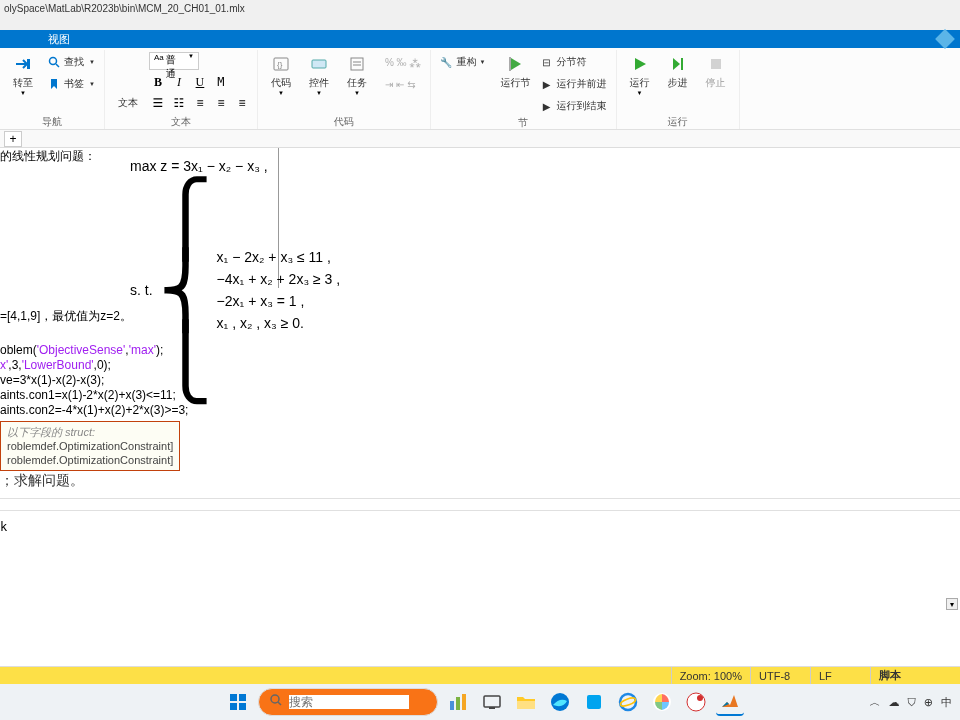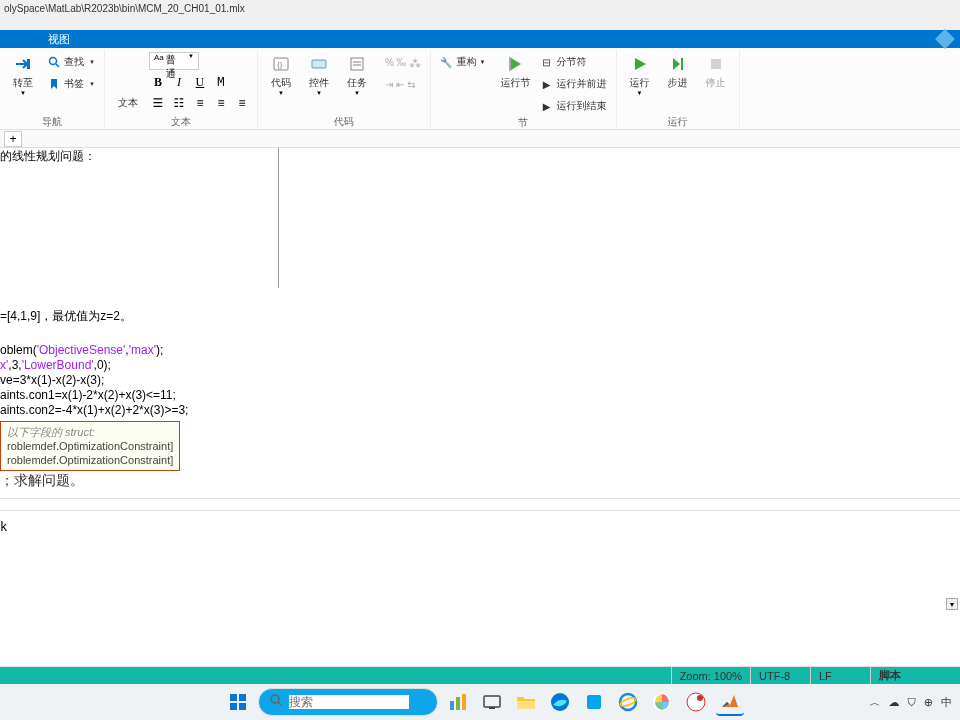--- a/index.html
+++ b/index.html
@@ -47,26 +47,26 @@
 .tooltip-box { position: absolute; left: 0; top: 273px; background: #fdfdf4; border: 1px solid #c2410c; font-family: Consolas, monospace; font-size: 11px; padding: 3px 6px; line-height: 14px; color: #444; }
 .tooltip-header { font-style: italic; color: #888; }
 
 .extra-text { position: absolute; left: 0; top: 324px; font-size: 14px; color: #333; }
 .output-k { position: absolute; left: 0px; top: 372px; font-family: Consolas, monospace; font-size: 12px; }
 .hr-line { position: absolute; left: 0; right: 0; top: 350px; height: 1px; background: #e0e0e0; }
 .hr-line2 { position: absolute; left: 0; right: 0; top: 362px; height: 1px; background: #e0e0e0; }
 
 .scroll-box { position: absolute; right: 2px; top: 450px; width: 12px; height: 12px; border: 1px solid #aaa; background: #f0f0f0; display:flex; align-items:center; justify-content:center; font-size:8px;}
 
-.statusbar { position: absolute; bottom: 36px; height: 18px; width: 100%; background: #14b8a6; border-top: 1px solid #ddd; display: flex; font-size: 11px; color: #333; margin-top: 13px; }
+.statusbar { position: absolute; bottom: 36px; height: 18px; width: 100%; background: #fde047; border-top: 1px solid #ddd; display: flex; font-size: 11px; color: #333; margin-top: 13px; }
 .status-spacer { flex: 1; }
 .status-cell { border-left: 1px solid #ccc; padding: 0 8px; display: flex; align-items: center; min-width: 60px; }
 
 .taskbar { position: absolute; bottom: 0; height: 36px; width: 100%; background: #eef2f5; display: flex; align-items: center; gap: 6px; padding: 0 8px; }
-.taskbar-search { display: flex; align-items: center; background: #0ea5e9; border-radius: 18px; height: 28px; width: 180px; padding: 0 10px; gap: 6px; border: 1px solid #ddd; }
+.taskbar-search { display: flex; align-items: center; background: #f97316; border-radius: 18px; height: 28px; width: 180px; padding: 0 10px; gap: 6px; border: 1px solid #ddd; }
 .taskbar-search input { border: none; outline: none; font-size: 12px; width: 120px; }
 .task-icon { width: 28px; height: 28px; display: flex; align-items: center; justify-content: center; border-radius: 4px; cursor: pointer; }
 .tray { margin-left: auto; display: flex; align-items: center; gap: 8px; font-size: 11px; color: #333; }
 </style>
 </head>
 <body>
 
 <div class="titlebar">
   <span>olySpace\MatLab\R2023b\bin\MCM_20_CH01_01.mlx</span>
 </div>
@@ -262,20 +262,33 @@
 
 </div>
 
 <div class="doc-tabs">
   <div class="doc-tab-plus">+</div>
 </div>
 
 <div class="editor">
   <div style="position:absolute;left:0;top:0;font-size:12px;">的线性规划问题：</div>
   <div class="section-divider"></div>
+  <div class="eq-block">
+    <div class="objective">max z = 3x₁ − x₂ − x₃ ,</div>
+    <div class="st">
+      <span class="st-label">s. t.</span>
+      <span class="brace">⎧<br>⎨<br>⎩</span>
+      <div class="constraints">
+        <div>x₁ − 2x₂ + x₃ ≤ 11 ,</div>
+        <div>−4x₁ + x₂ + 2x₃ ≥ 3 ,</div>
+        <div>−2x₁ + x₃ = 1 ,</div>
+        <div>x₁ , x₂ , x₃ ≥ 0.</div>
+      </div>
+    </div>
+  </div>
 
   <div class="result-text">=[4,1,9]，最优值为z=2。</div>
 
   <div class="code-block"><span>oblem(</span><span class="str">'ObjectiveSense'</span><span>,</span><span class="str">'max'</span><span>);</span>
 <span class="str">x'</span><span>,3,</span><span class="str">'LowerBound'</span><span>,0);</span>
 <span>ve=3*x(1)-x(2)-x(3);</span>
 <span>aints.con1=x(1)-2*x(2)+x(3)&lt;=11;</span>
 <span>aints.con2=-4*x(1)+x(2)+2*x(3)&gt;=3;</span></div>
 
   <div class="tooltip-box">

